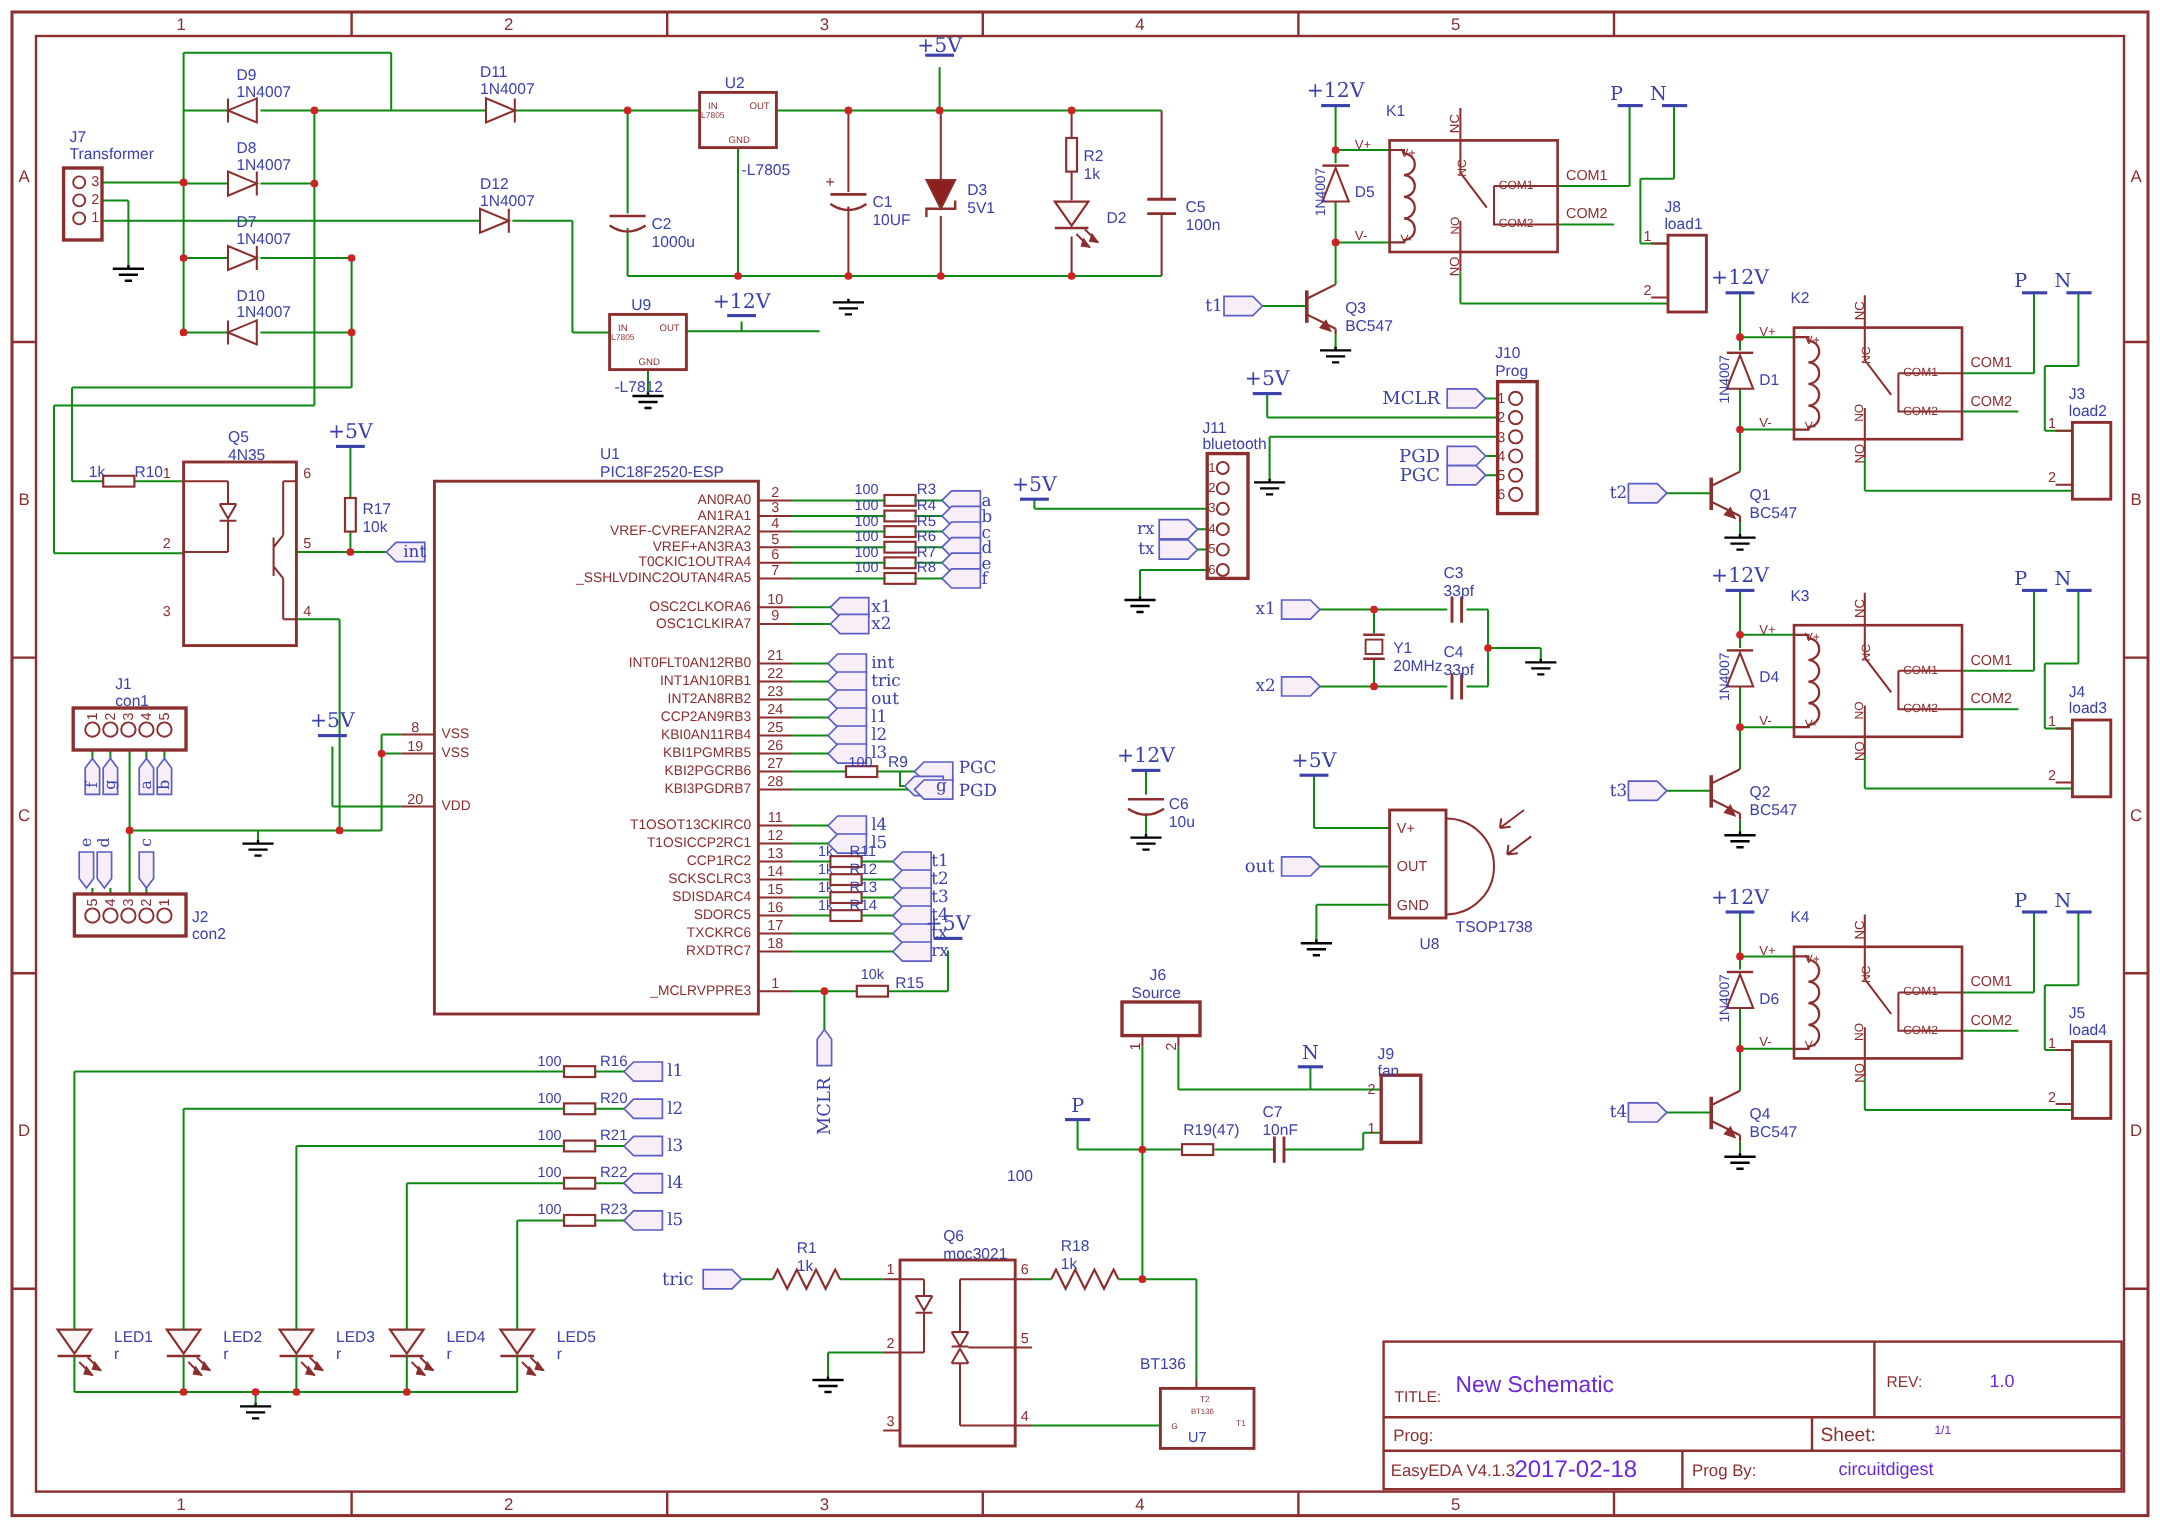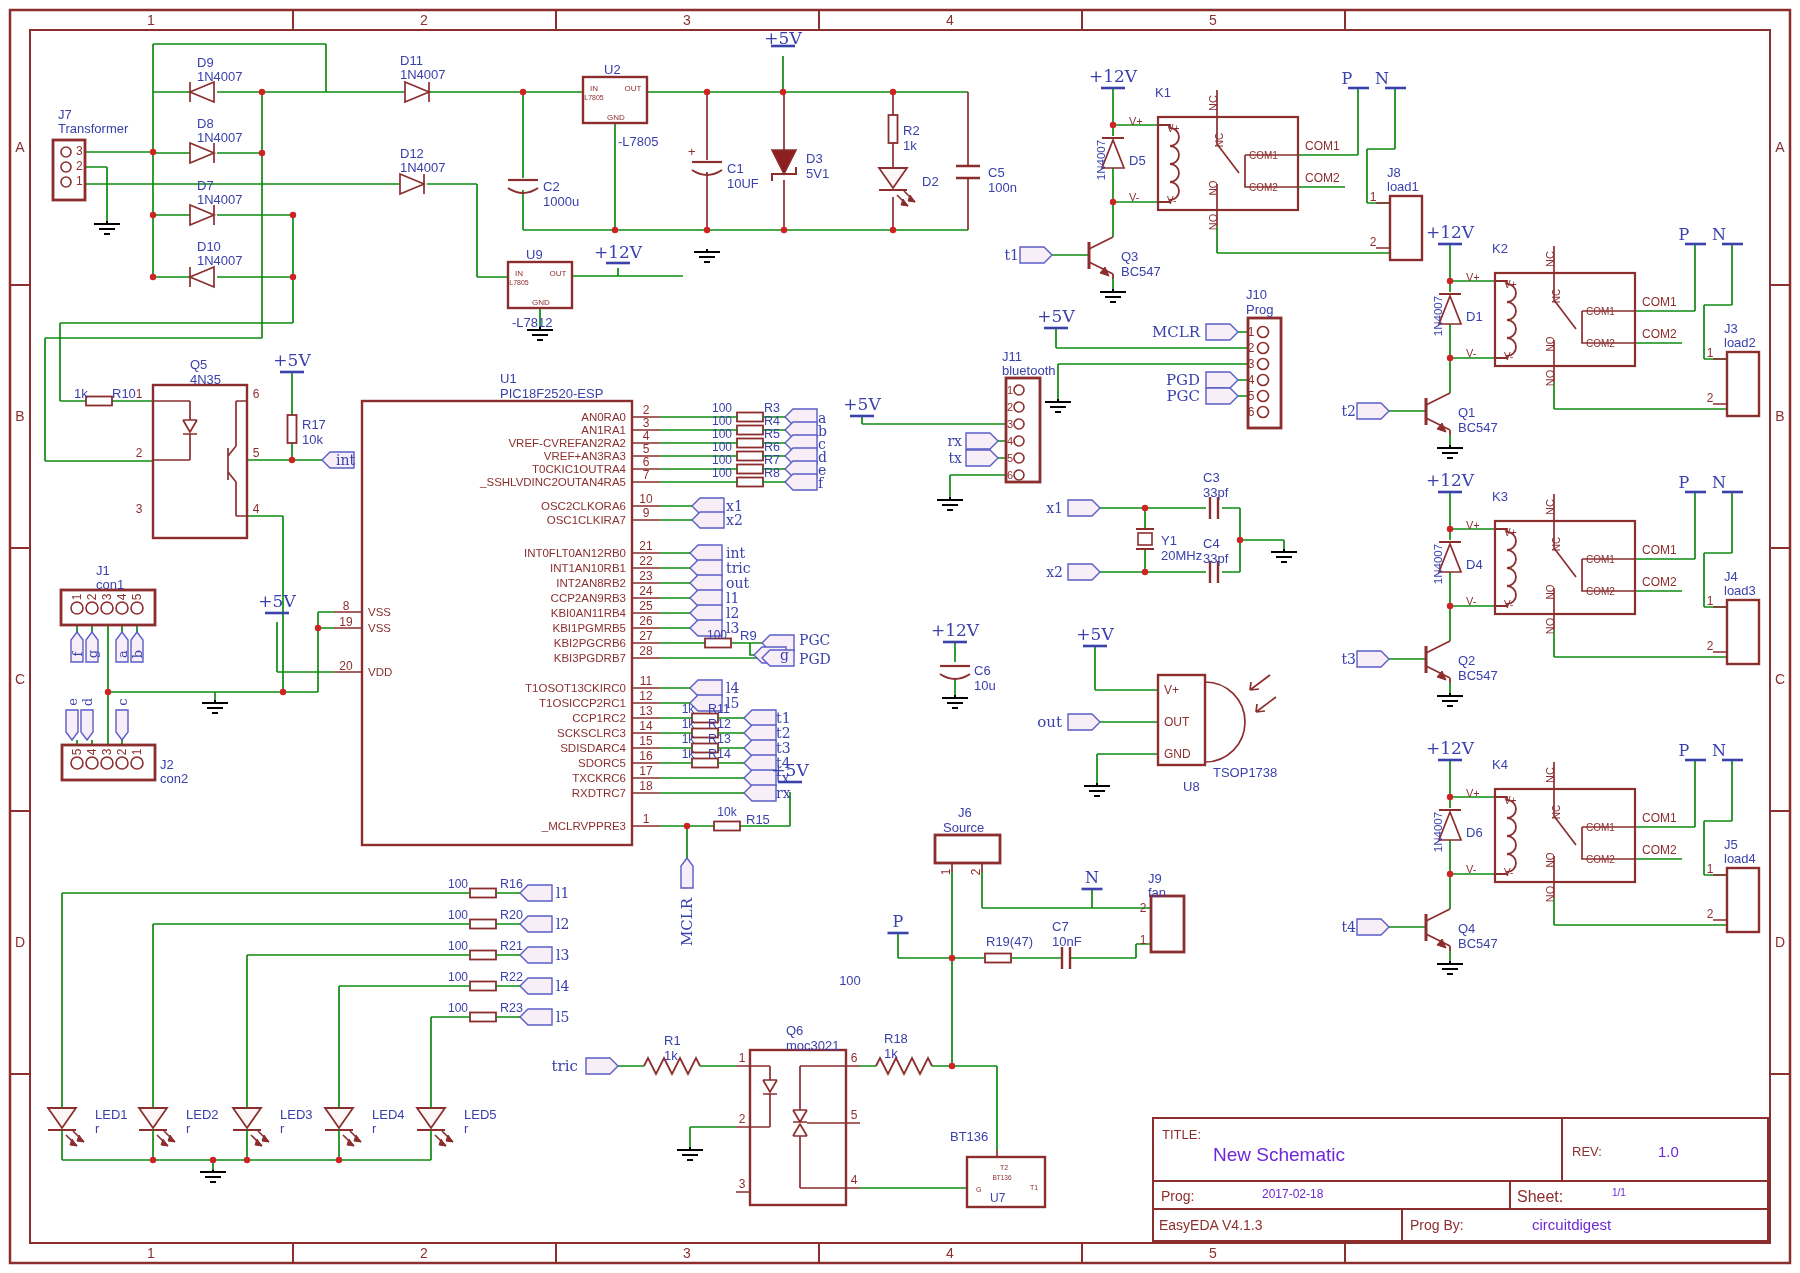--- a/index.html
+++ b/index.html
@@ -857,25 +857,25 @@
         <text x="1724" y="858" font-size="13" fill="#3a41ab" text-anchor="start" dominant-baseline="central">load4</text>
         <text x="1710" y="869" font-size="12" fill="#8c2e2e" text-anchor="middle" dominant-baseline="central">1</text>
         <text x="1710" y="914" font-size="12" fill="#8c2e2e" text-anchor="middle" dominant-baseline="central">2</text>
         <text x="1458" y="928" font-size="13" fill="#3a41ab" text-anchor="start" dominant-baseline="central">Q4</text>
         <text x="1458" y="943" font-size="13" fill="#3a41ab" text-anchor="start" dominant-baseline="central">BC547</text>
         <text x="1356" y="927" font-size="14" fill="#3a41ab" text-anchor="end" dominant-baseline="central" class="sf">t4</text>
       </g>
   </svg>
 
   <div>
-    <div class="tbtxt tb-label" style="left:1162px;top:1127px;font-size:13px">TITLE:</div>
+    <div class="tbtxt tb-label" style="left:1162px;top:1156px;font-size:13px">TITLE:</div>
     <div class="tbtxt tb-value" style="left:1173px;top:1144px;font-size:19px">New Schematic</div>
     <div class="tbtxt tb-label" style="left:1572px;top:1144px;font-size:13px">REV:</div>
     <div class="tbtxt tb-value" style="left:1618px;top:1143px;font-size:15px">1.0</div>
     <div class="tbtxt tb-label" style="left:1161px;top:1188px;font-size:14px">Prog:</div>
-    <div class="tbtxt tb-value" style="left:1222px;top:1187px;font-size:12px">2017-02-18</div>
+    <div class="tbtxt tb-value" style="left:1222px;top:1214px;font-size:20px">2017-02-18</div>
     <div class="tbtxt tb-label" style="left:1517px;top:1188px;font-size:16px">Sheet:</div>
     <div class="tbtxt tb-value" style="left:1572px;top:1187px;font-size:10px">1/1</div>
     <div class="tbtxt tb-label" style="left:1159px;top:1217px;font-size:14px">EasyEDA V4.1.3</div>
     <div class="tbtxt tb-label" style="left:1410px;top:1217px;font-size:14px">Prog By:</div>
     <div class="tbtxt tb-value" style="left:1492px;top:1216px;font-size:15px">circuitdigest</div>
   </div>
 </div>
 
 </body></html>

